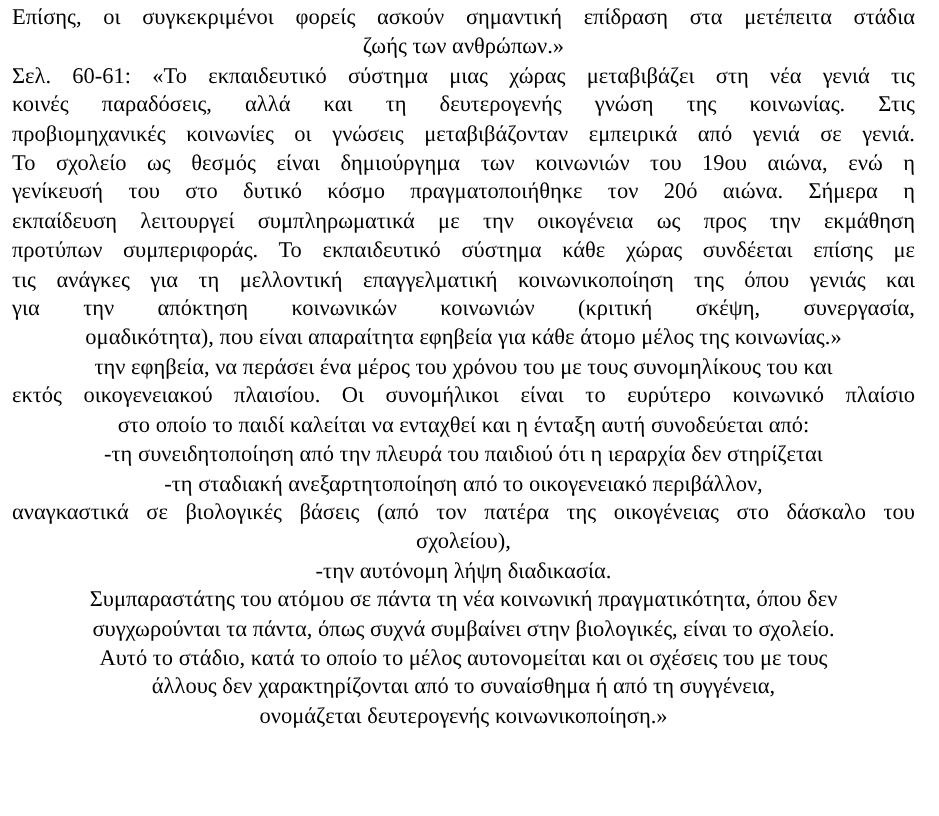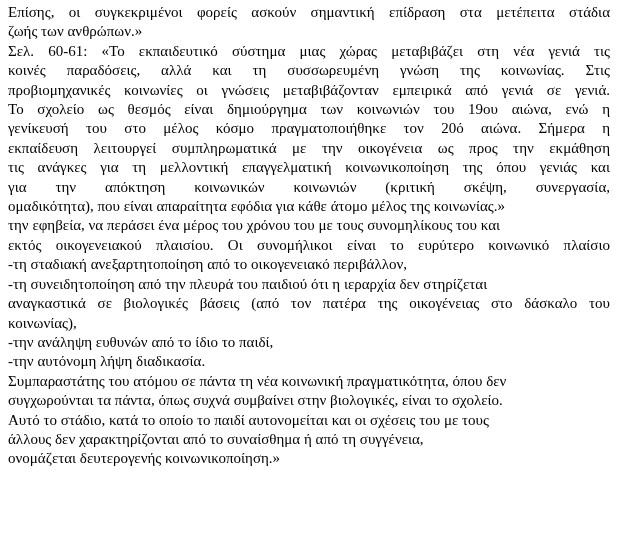--- a/index.html
+++ b/index.html
@@ -19,50 +19,51 @@
     padding: 3px 16px 0 8px;
     font-family: "Liberation Serif", "DejaVu Serif", serif;
     font-size: 15px;
     line-height: 19.4px;
     color: #000000;
     -webkit-font-smoothing: antialiased;
   }
   .line {
     min-height: 19.4px;
     white-space: normal;
-    text-align: left;
+    text-align: center;
   }
   .line.j {
     text-align: justify;
     text-align-last: justify;
   }
 </style>
 </head>
 <body style="background: rgb(255, 255, 255);">
 
 <div class="doc" style="color: rgb(0, 0, 0);">
   <div id="doc-body">
       <div class="line j">Επίσης, οι συγκεκριμένοι φορείς ασκούν σημαντική επίδραση στα μετέπειτα στάδια</div>
       <div class="line">ζωής των ανθρώπων.»</div>
       <div class="line j">Σελ. 60-61: «Το εκπαιδευτικό σύστημα μιας χώρας μεταβιβάζει στη νέα γενιά τις</div>
-      <div class="line j">κοινές παραδόσεις, αλλά και τη συσσωρευμένη γνώση της κοινωνίας. Στις</div>
+      <div class="line j">κοινές παραδόσεις, αλλά και τη δευτερογενής γνώση της κοινωνίας. Στις</div>
       <div class="line j">προβιομηχανικές κοινωνίες οι γνώσεις μεταβιβάζονταν εμπειρικά από γενιά σε γενιά.</div>
       <div class="line j">Το σχολείο ως θεσμός είναι δημιούργημα των κοινωνιών του 19ου αιώνα, ενώ η</div>
-      <div class="line j">γενίκευσή του στο μέλος κόσμο πραγματοποιήθηκε τον 20ό αιώνα. Σήμερα η</div>
+      <div class="line j">γενίκευσή του στο δυτικό κόσμο πραγματοποιήθηκε τον 20ό αιώνα. Σήμερα η</div>
       <div class="line j">εκπαίδευση λειτουργεί συμπληρωματικά με την οικογένεια ως προς την εκμάθηση</div>
+      <div class="line j">προτύπων συμπεριφοράς. Το εκπαιδευτικό σύστημα κάθε χώρας συνδέεται επίσης με</div>
       <div class="line j">τις ανάγκες για τη μελλοντική επαγγελματική κοινωνικοποίηση της όπου γενιάς και</div>
       <div class="line j">για την απόκτηση κοινωνικών κοινωνιών (κριτική σκέψη, συνεργασία,</div>
-      <div class="line">ομαδικότητα), που είναι απαραίτητα εφόδια για κάθε άτομο μέλος της κοινωνίας.»</div>
+      <div class="line">ομαδικότητα), που είναι απαραίτητα εφηβεία για κάθε άτομο μέλος της κοινωνίας.»</div>
       <div class="line">την εφηβεία, να περάσει ένα μέρος του χρόνου του με τους συνομηλίκους του και</div>
       <div class="line j">εκτός οικογενειακού πλαισίου. Οι συνομήλικοι είναι το ευρύτερο κοινωνικό πλαίσιο</div>
+      <div class="line">στο οποίο το παιδί καλείται να ενταχθεί και η ένταξη αυτή συνοδεύεται από:</div>
+      <div class="line">-τη συνειδητοποίηση από την πλευρά του παιδιού ότι η ιεραρχία δεν στηρίζεται</div>
       <div class="line">-τη σταδιακή ανεξαρτητοποίηση από το οικογενειακό περιβάλλον,</div>
-      <div class="line">-τη συνειδητοποίηση από την πλευρά του παιδιού ότι η ιεραρχία δεν στηρίζεται</div>
       <div class="line j">αναγκαστικά σε βιολογικές βάσεις (από τον πατέρα της οικογένειας στο δάσκαλο του</div>
-      <div class="line">κοινωνίας),</div>
-      <div class="line">-την ανάληψη ευθυνών από το ίδιο το παιδί,</div>
+      <div class="line">σχολείου),</div>
       <div class="line">-την αυτόνομη λήψη διαδικασία.</div>
       <div class="line">Συμπαραστάτης του ατόμου σε πάντα τη νέα κοινωνική πραγματικότητα, όπου δεν</div>
       <div class="line">συγχωρούνται τα πάντα, όπως συχνά συμβαίνει στην βιολογικές, είναι το σχολείο.</div>
-      <div class="line">Αυτό το στάδιο, κατά το οποίο το παιδί αυτονομείται και οι σχέσεις του με τους</div>
+      <div class="line">Αυτό το στάδιο, κατά το οποίο το μέλος αυτονομείται και οι σχέσεις του με τους</div>
       <div class="line">άλλους δεν χαρακτηρίζονται από το συναίσθημα ή από τη συγγένεια,</div>
       <div class="line">ονομάζεται δευτερογενής κοινωνικοποίηση.»</div>
     </div>
 </div>
 
 </body></html>

